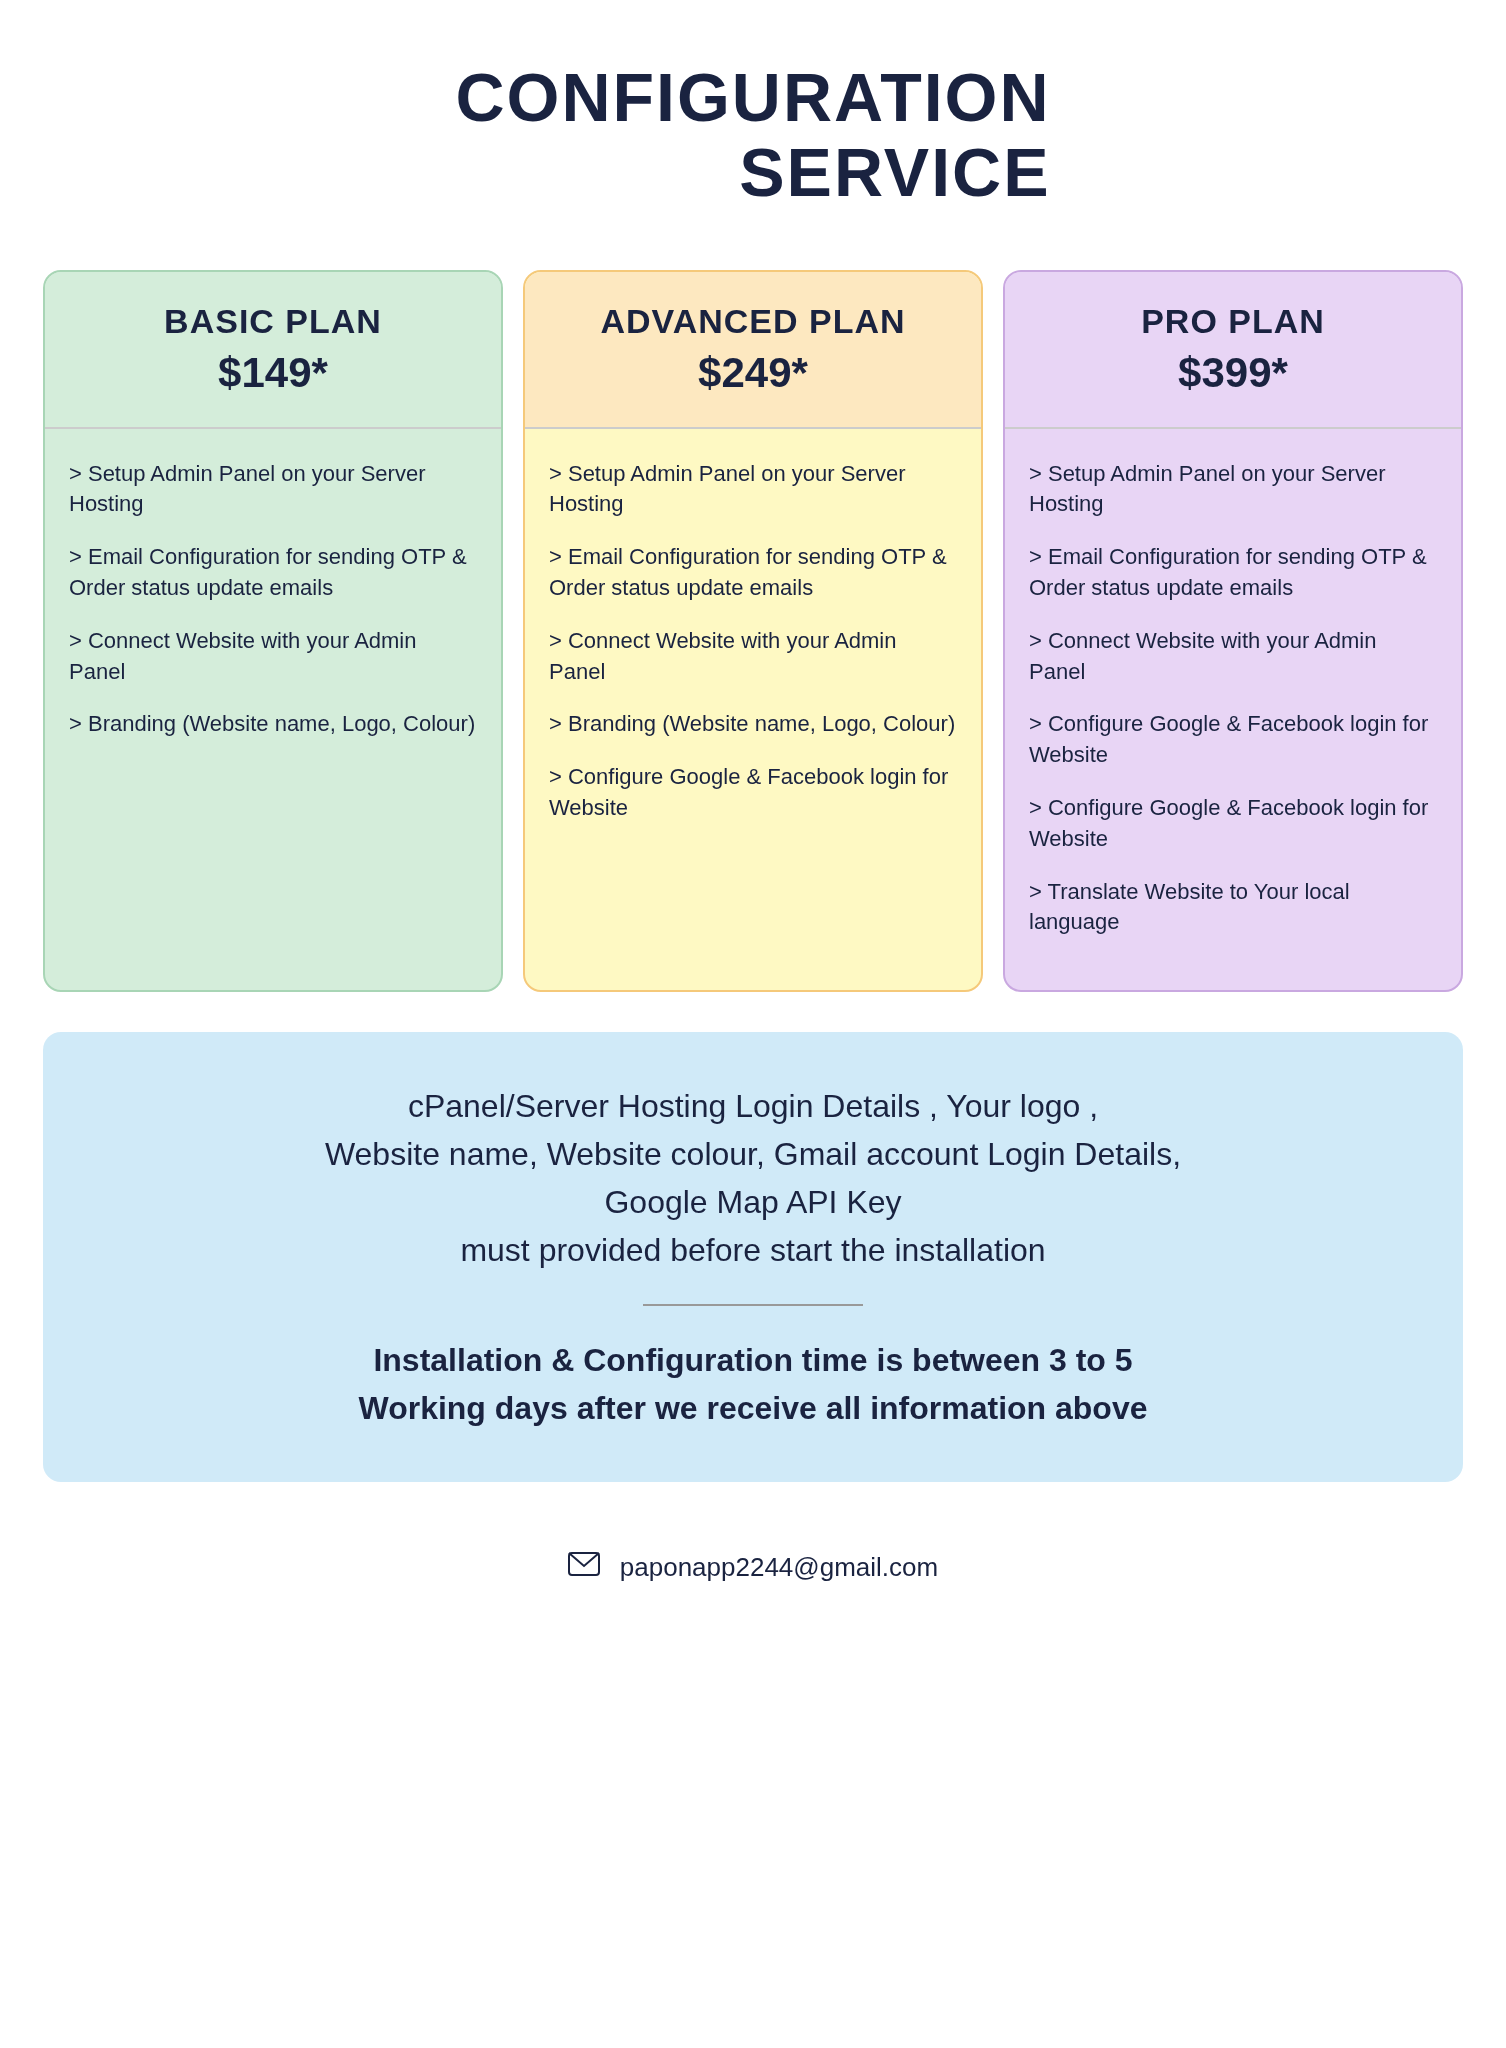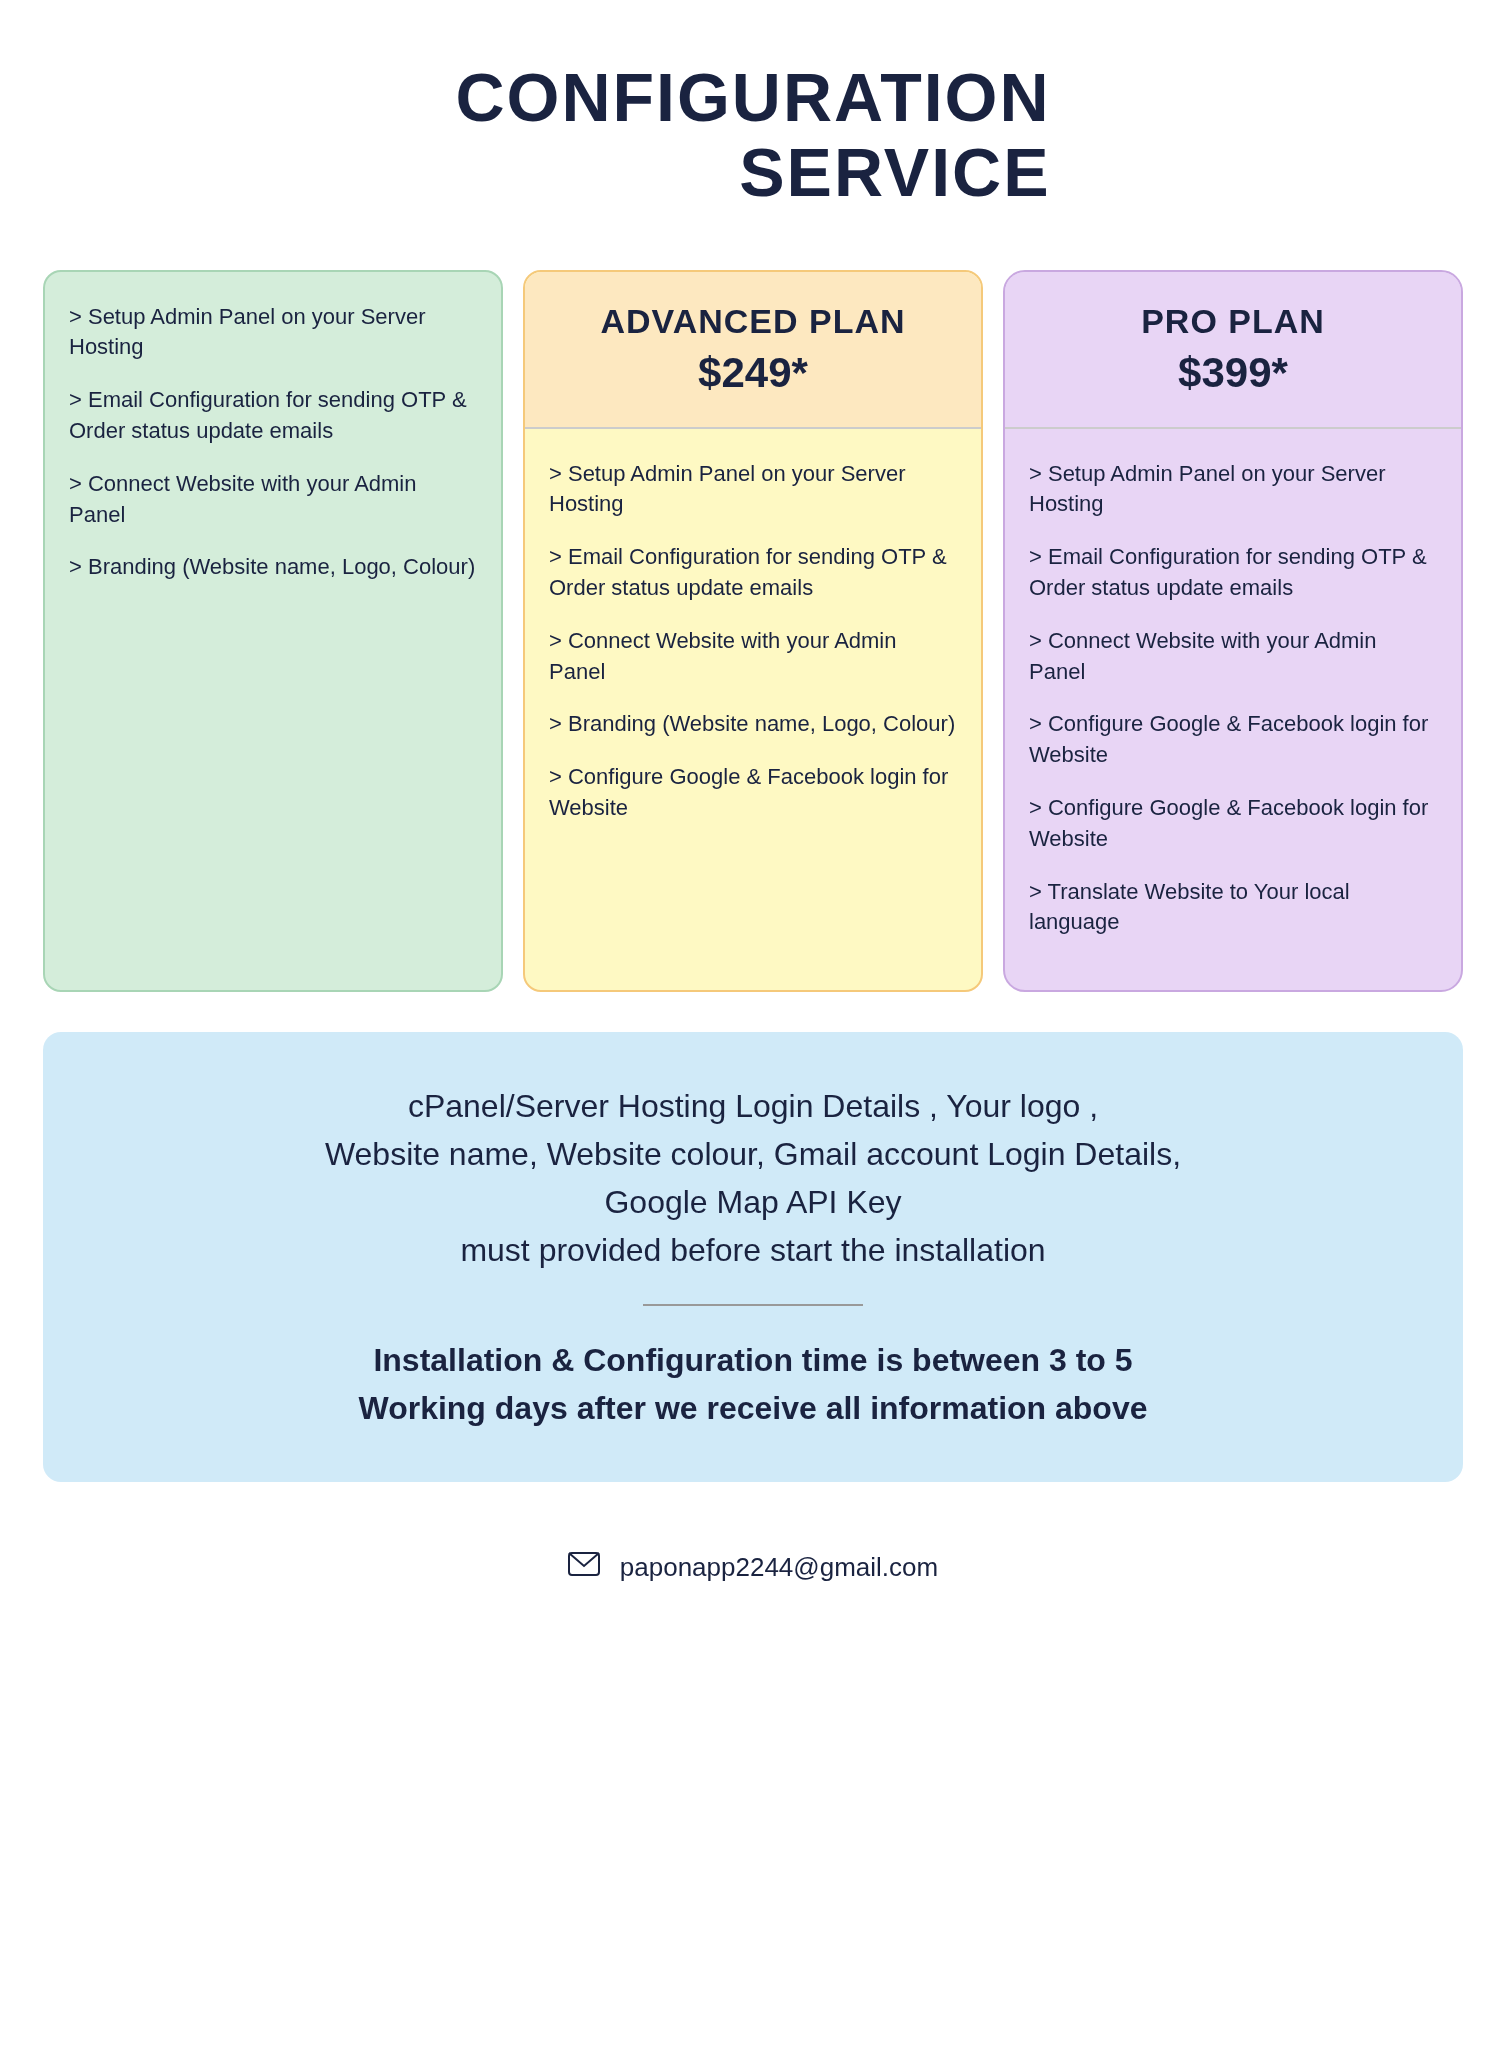--- a/index.html
+++ b/index.html
@@ -76,21 +76,21 @@
     
     .plan-basic .plan-header { background: #d4edda; }
     .plan-basic { background: #d4edda; border-color: #a8d5b5; }
 
     
     .plan-advanced .plan-header { background: #fde8c0; }
     .plan-advanced { background: #fef9c3; border-color: #f5c97a; }
 
     
     .plan-pro .plan-header { background: #e8d5f5; }
-    .plan-pro { background: #e8d5f5; border-color: #c9a8e0; border-radius: 22px; }
+    .plan-pro { background: #e8d5f5; border-color: #c9a8e0; }
 
     .info-box {
       width: 100%;
       max-width: 1420px;
       background: #d0eaf8;
       border-radius: 18px;
       padding: 50px 38px;
       text-align: center;
       margin-bottom: 50px;
     }
@@ -129,20 +129,24 @@
 <body>
 
 <h1 class="page-title">
   <span>CONFIGURATION</span><br>
   <span>SERVICE</span>
 </h1>
 
 <div class="plans-container">
 
 <div class="plan-card plan-basic">
+      <div class="plan-header">
+        <div class="plan-name">BASIC PLAN</div>
+        <div class="plan-price">$149*</div>
+      </div>
       <div class="plan-features">
         <p class="feature-item">&gt; Setup Admin Panel on your Server Hosting</p>
         <p class="feature-item">&gt; Email Configuration for sending OTP &amp; Order status update emails</p>
         <p class="feature-item">&gt; Connect Website with your Admin Panel</p>
         <p class="feature-item">&gt; Branding (Website name, Logo, Colour)</p>
       </div>
     </div>
     <div class="plan-card plan-advanced">
       <div class="plan-header">
         <div class="plan-name">ADVANCED PLAN</div>

